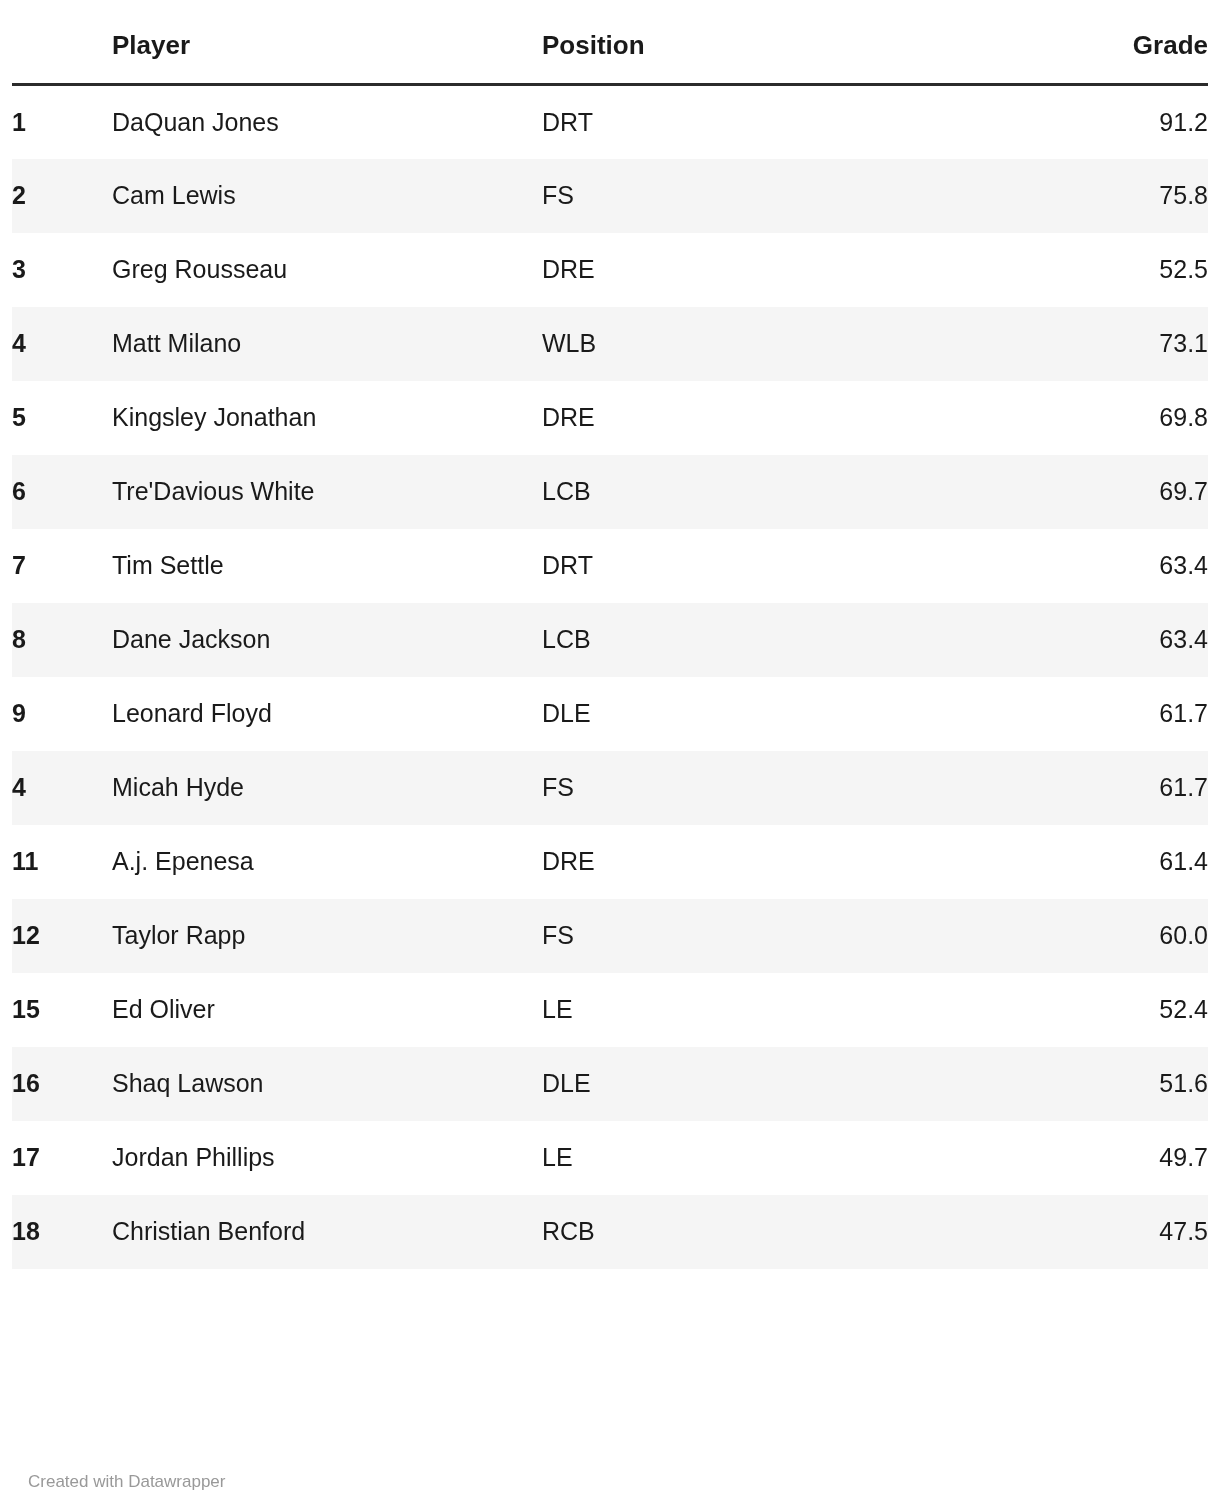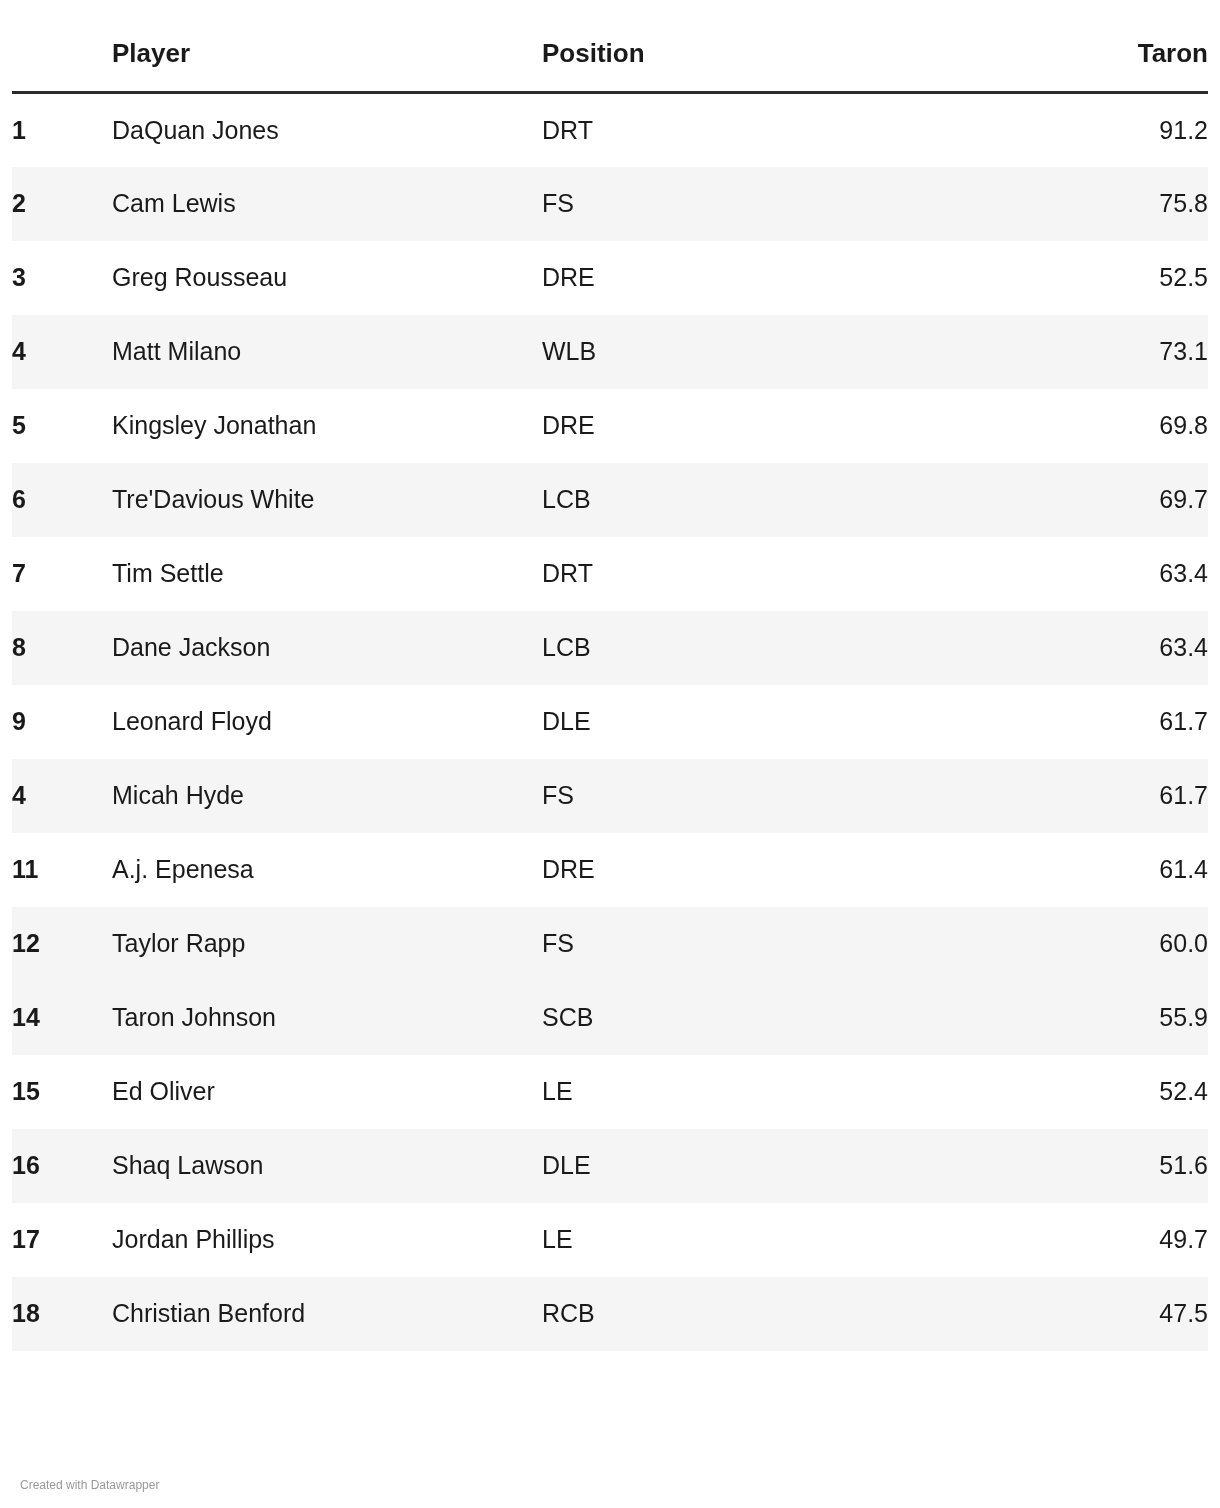--- a/index.html
+++ b/index.html
@@ -13,21 +13,20 @@
     font-family: "Liberation Sans", sans-serif;
     color: #1a1a1a;
     position: relative;
     overflow: hidden;
   }
   .table-wrap {
     position: absolute;
     left: 0;
     top: 0;
     width: 1068px;
-    margin-top: 8px;
   }
   table.rank-table {
     width: 1196px;
     margin: 0 12px;
     border-collapse: collapse;
     table-layout: fixed;
   }
   table.rank-table thead th {
     font-size: 26px;
     font-weight: bold;
@@ -71,38 +70,38 @@
   td.col-rank {
     font-size: 17px;
     font-weight: bold;
     color: #1a1a1a;
   }
   td.col-player {
     padding-left: 0;
   }
   .footer-note {
     position: absolute;
-    left: 20px;
+    left: 28px;
     bottom: 16px;
-    font-size: 12px;
+    font-size: 17px;
     color: #999999;
     font-family: "Liberation Sans", sans-serif;
   }
 </style>
 </head>
 <body>
 
 <div class="table-wrap">
   <table class="rank-table">
     <thead>
       <tr>
         <th class="col-rank"></th>
         <th class="col-player">Player</th>
         <th class="col-position">Position</th>
-        <th class="col-grade">Taron</th>
+        <th class="col-grade">Grade</th>
       </tr>
     </thead>
     <tbody id="table-body">
         <tr class="odd-row">
           <td class="col-rank">1</td>
           <td class="col-player">DaQuan Jones</td>
           <td class="col-position">DRT</td>
           <td class="col-grade">91.2</td>
         </tr>
         <tr class="even-row">
@@ -163,26 +162,20 @@
           <td class="col-rank">11</td>
           <td class="col-player">A.j. Epenesa</td>
           <td class="col-position">DRE</td>
           <td class="col-grade">61.4</td>
         </tr>
         <tr class="even-row">
           <td class="col-rank">12</td>
           <td class="col-player">Taylor Rapp</td>
           <td class="col-position">FS</td>
           <td class="col-grade">60.0</td>
-        </tr>
-        <tr class="even-row">
-          <td class="col-rank">14</td>
-          <td class="col-player">Taron Johnson</td>
-          <td class="col-position">SCB</td>
-          <td class="col-grade">55.9</td>
         </tr>
         <tr class="odd-row">
           <td class="col-rank">15</td>
           <td class="col-player">Ed Oliver</td>
           <td class="col-position">LE</td>
           <td class="col-grade">52.4</td>
         </tr>
         <tr class="even-row">
           <td class="col-rank">16</td>
           <td class="col-player">Shaq Lawson</td>

